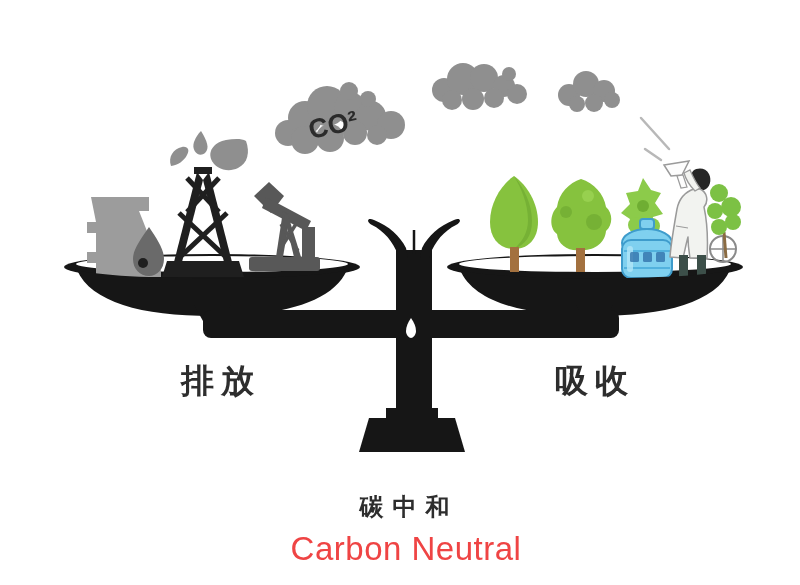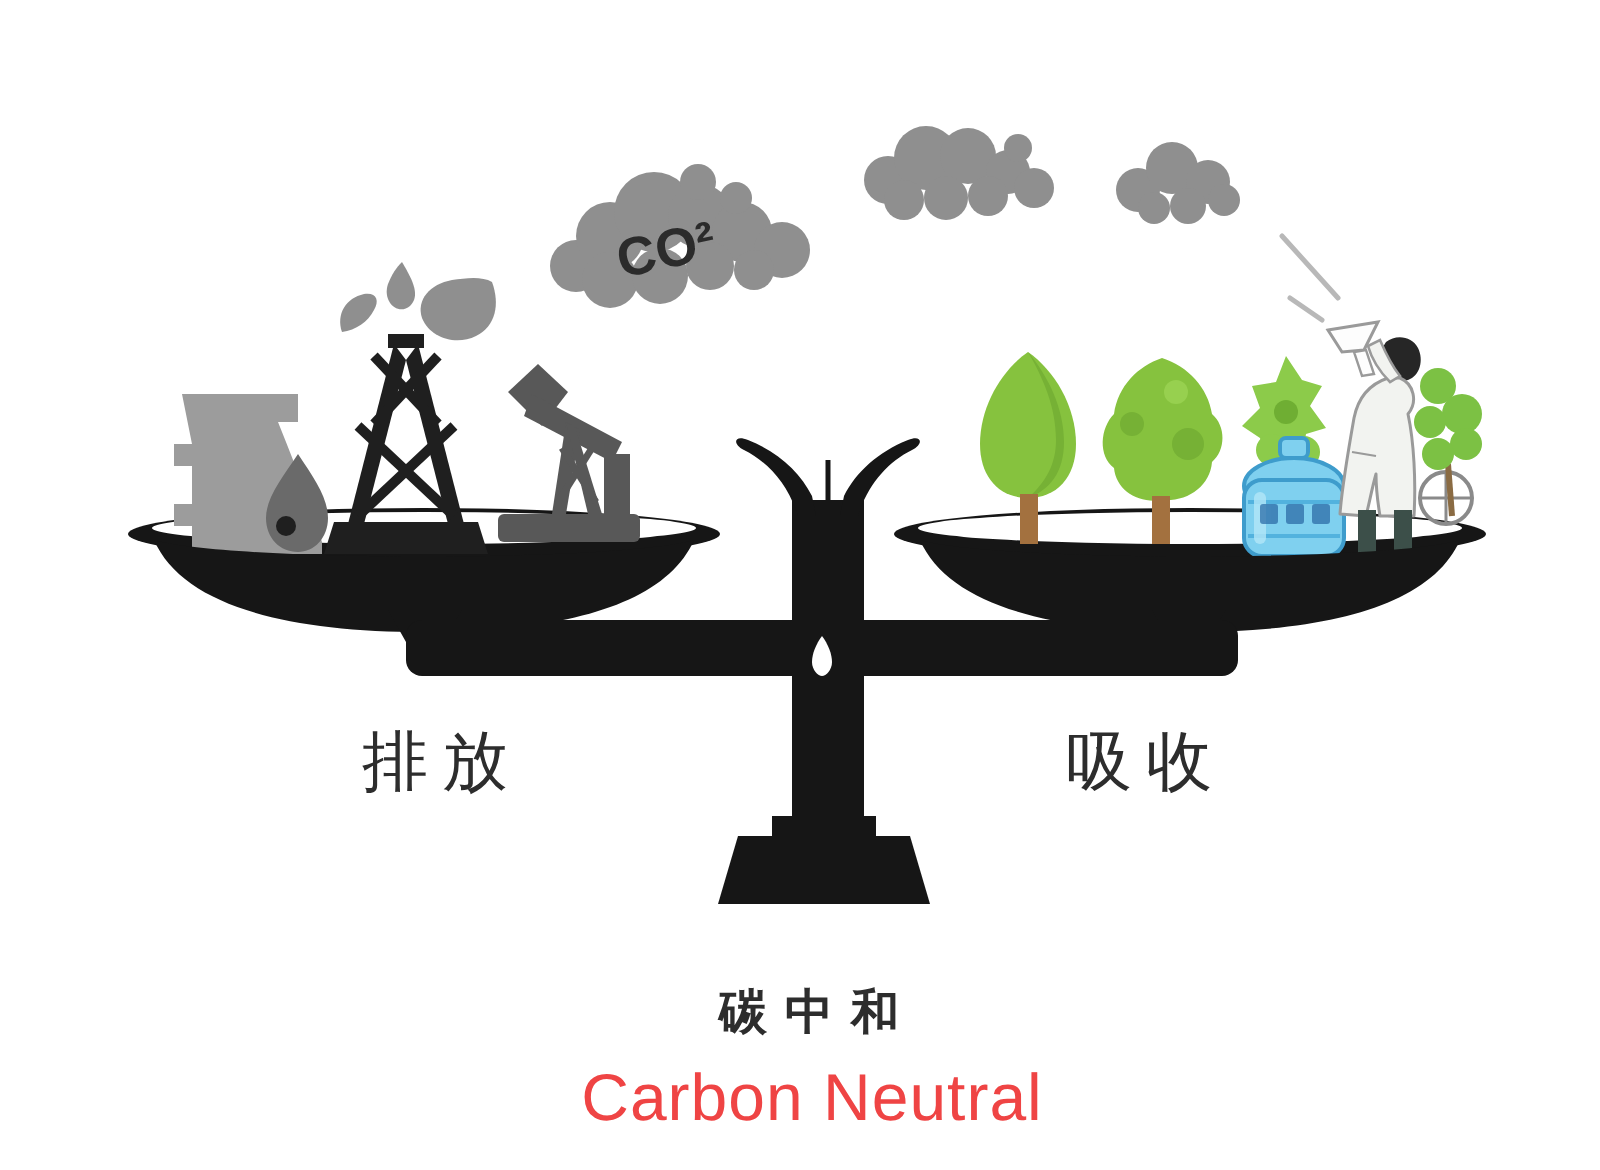--- a/index.html
+++ b/index.html
@@ -2,23 +2,23 @@
 <html><head>
 <meta charset="utf-8">
 <style>
   html,body{margin:0;padding:0;background:#fff;}
   .stage{
     position:relative;width:800px;height:585px;background:#ffffff;overflow:hidden;
     font-family:"Liberation Sans","DejaVu Sans",sans-serif;
   }
   .stage svg{position:absolute;left:0;top:0;}
   .lbl{position:absolute;color:#2d2d2d;text-align:center;white-space:nowrap;}
-  .lbl-side{font-size:33px;font-weight:400;letter-spacing:7px;line-height:36px;}
+  .lbl-side{font-size:33px;font-weight:700;letter-spacing:7px;line-height:36px;}
   #label-left{left:148px;top:363px;width:146px;}
-  #label-right{left:500px;top:363px;width:146px;text-align:center;}
+  #label-right{left:522px;top:363px;width:146px;text-align:center;}
   #title-cn{left:259px;top:490px;width:300px;font-size:24px;font-weight:600;letter-spacing:9px;line-height:34px;}
   #title-en{left:106px;top:531px;width:600px;font-size:33px;font-weight:400;letter-spacing:0.5px;color:#ef4444;line-height:36px;}
   .co2-text{font-family:"Liberation Sans","DejaVu Sans",sans-serif;font-weight:700;fill:#2b2b2b;}
 </style>
 </head>
 <body>
 
 <div class="stage">
 
 <svg width="800" height="585" viewBox="0 0 800 585">

